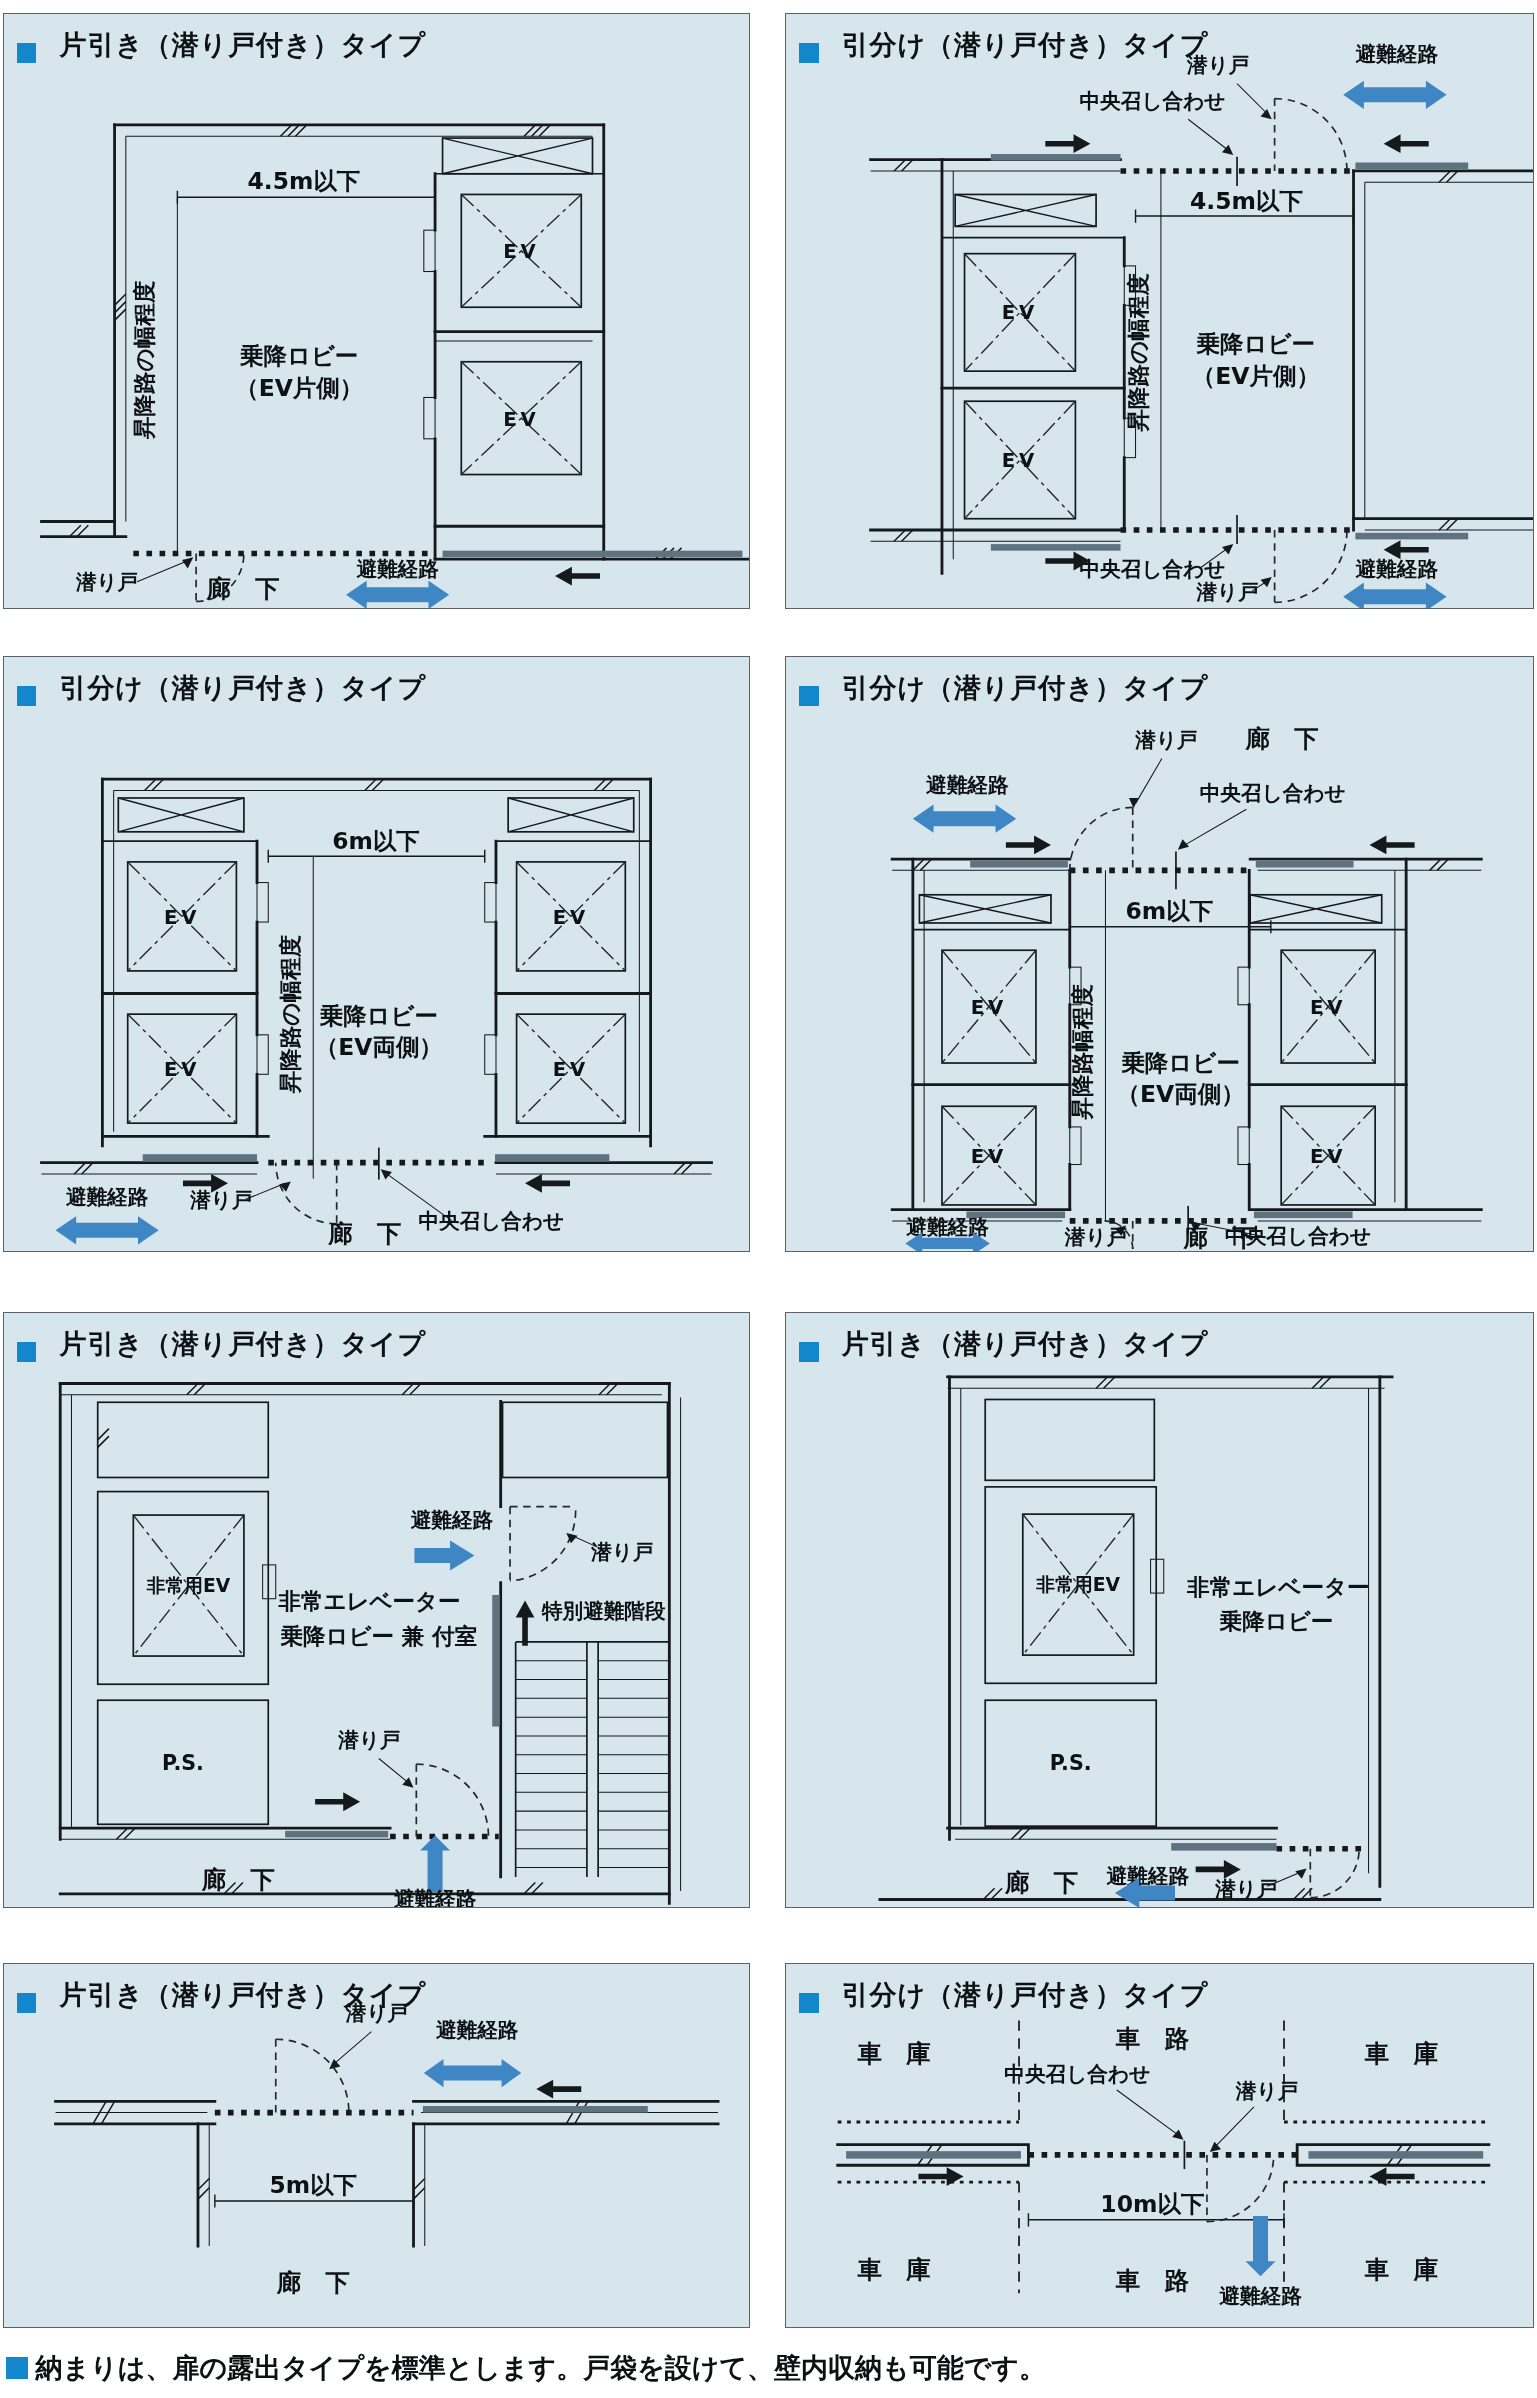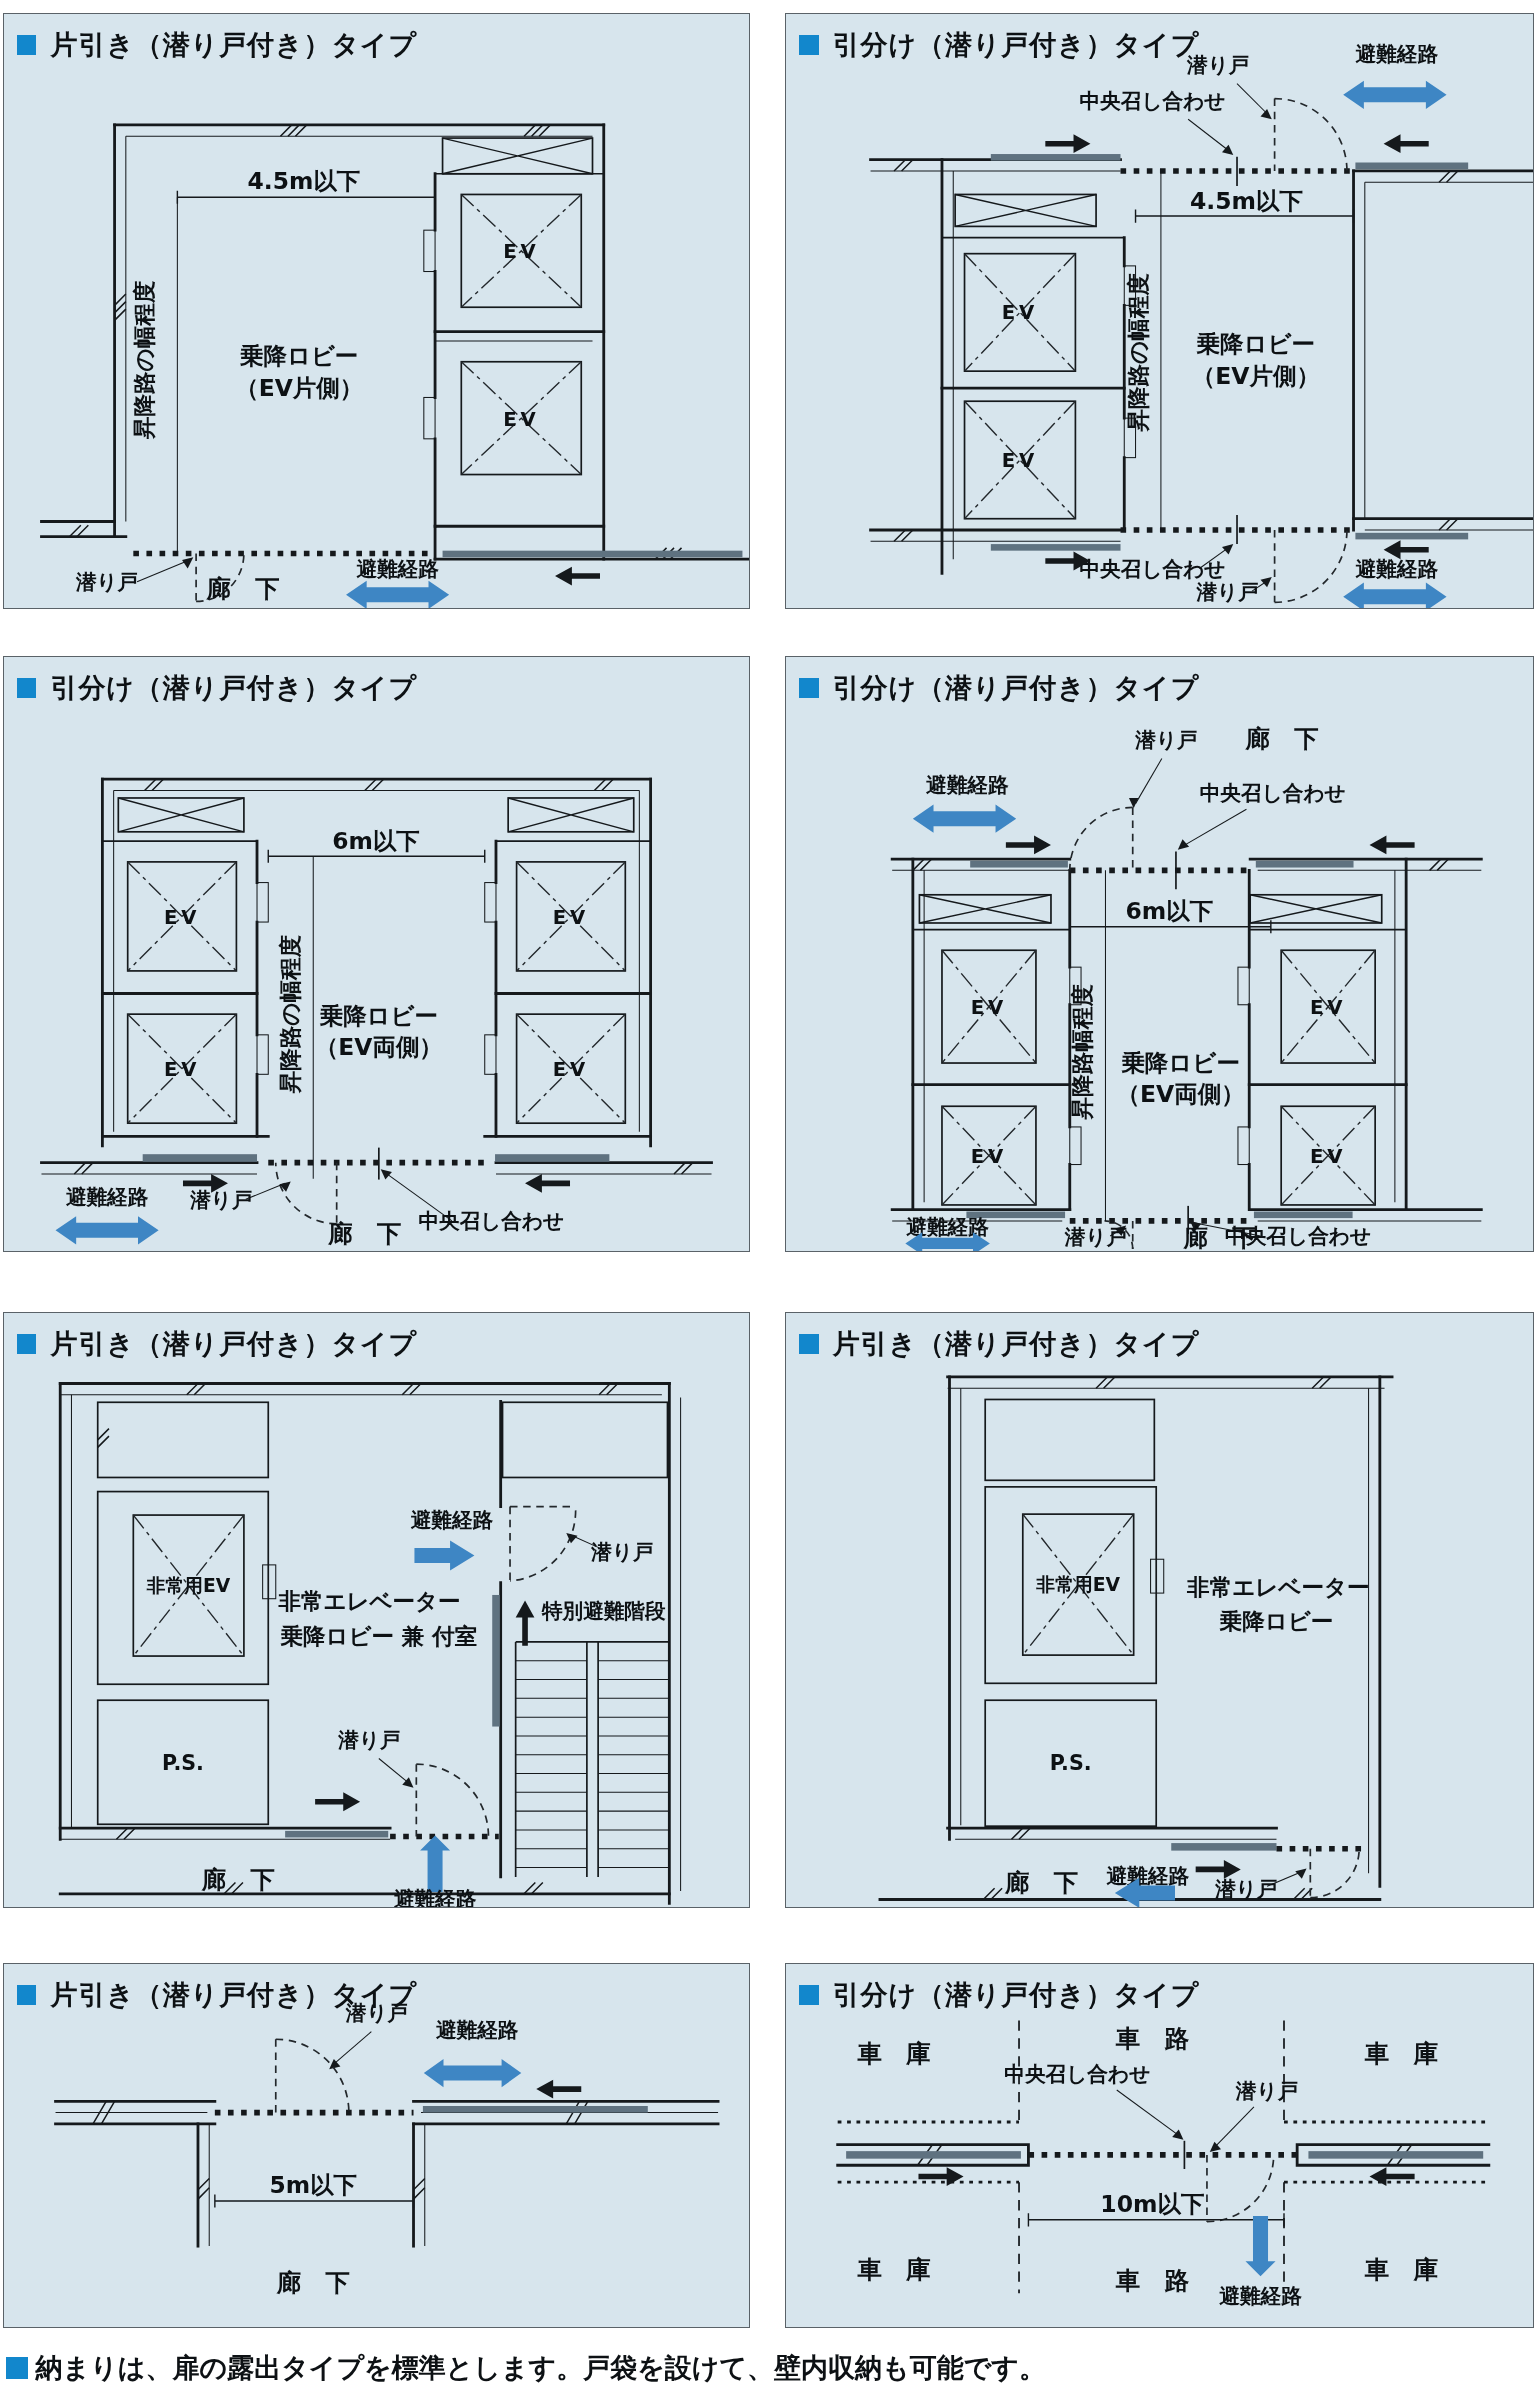--- a/index.html
+++ b/index.html
@@ -1,18 +1,18 @@
 <!DOCTYPE html>
 <html style="font-size:15px"><head>
 <meta charset="utf-8">
 <style>
   html,body{margin:0;padding:0;background:#ffffff;font-family:"DejaVu Sans",sans-serif;}
   #page{position:relative;width:1537px;height:2399px;background:#ffffff;overflow:hidden;}
   .panel{position:absolute;background:#d7e5ed;border:0.9px solid #5a6268;box-sizing:border-box;}
-  .ptitle{position:absolute;top:13px;left:13px;display:flex;align-items:center;gap:14px;z-index:5;}
+  .ptitle{position:absolute;top:13px;left:13px;display:flex;align-items:flex-end;gap:23px;z-index:5;}
   .ptitle .sq{width:19.7px;height:19.7px;background:#1287cc;flex:0 0 auto;}
   .ptitle .tt{font-size:27px;font-weight:bold;color:#0d1114;letter-spacing:0.9px;white-space:nowrap;}
   .plansvg{position:absolute;left:0;top:0;width:100%;height:100%;}
   svg text{fill:#0d1114;font-weight:bold;font-family:"DejaVu Sans",sans-serif;text-anchor:middle;}
   .t20{font-size:20px}.t22{font-size:22px}.t24{font-size:24px}.t25{font-size:25px}.t26{font-size:26px}
   .ev{font-size:21px;letter-spacing:4px}
   .w{stroke:#15191c;stroke-width:3;fill:none;stroke-linecap:square}
   .w2{stroke:#15191c;stroke-width:1.8;fill:none}
   .w1{stroke:#15191c;stroke-width:1.1;fill:none}
   .dim{stroke:#15191c;stroke-width:1.5;fill:none}

